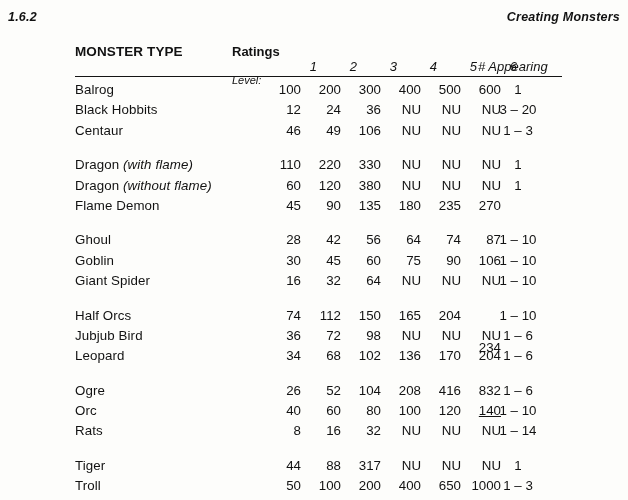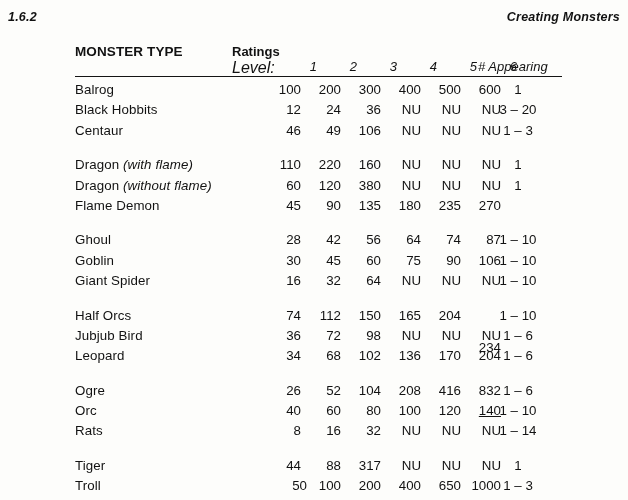--- a/index.html
+++ b/index.html
@@ -71,23 +71,23 @@
     position: absolute;
     left: 157px;
     top: 0;
     font-weight: bold;
     font-size: 13px;
     white-space: nowrap;
   }
   .col-level-label {
     position: absolute;
     left: 157px;
-    top: 15px;
-    font-style: italic;
-    font-size: 16px;
+    top: 30px;
+    font-style: italic;
+    font-size: 11px;
     white-space: nowrap;
   }
   .lvl-head {
     position: absolute;
     top: 15px;
     font-style: italic;
     font-size: 13px;
     text-align: right;
     width: 30px;
     white-space: nowrap;
@@ -211,21 +211,21 @@
         <div class="cell-num" style="left: 314px;">NU</div>
         <div class="cell-num" style="left: 354px;">NU</div>
         <div class="cell-num" style="left: 394px;">NU</div>
         <div class="cell-appearing">1 – 3</div>
       </div>
       <div class="row spacer"></div>
       <div class="row">
         <div class="cell-name">Dragon <span class="qual">(with flame)</span></div>
         <div class="cell-num" style="left: 194px;">110</div>
         <div class="cell-num" style="left: 234px;">220</div>
-        <div class="cell-num" style="left: 274px;">160</div>
+        <div class="cell-num" style="left: 274px;">330</div>
         <div class="cell-num" style="left: 314px;">NU</div>
         <div class="cell-num" style="left: 354px;">NU</div>
         <div class="cell-num" style="left: 394px;">NU</div>
         <div class="cell-appearing">1</div>
       </div>
       <div class="row">
         <div class="cell-name">Dragon <span class="qual">(without flame)</span></div>
         <div class="cell-num" style="left: 194px;">60</div>
         <div class="cell-num" style="left: 234px;">120</div>
         <div class="cell-num" style="left: 274px;">380</div>
@@ -342,21 +342,21 @@
         <div class="cell-num" style="left: 194px;">44</div>
         <div class="cell-num" style="left: 234px;">88</div>
         <div class="cell-num" style="left: 274px;">317</div>
         <div class="cell-num" style="left: 314px;">NU</div>
         <div class="cell-num" style="left: 354px;">NU</div>
         <div class="cell-num" style="left: 394px;">NU</div>
         <div class="cell-appearing">1</div>
       </div>
       <div class="row">
         <div class="cell-name">Troll</div>
-        <div class="cell-num" style="left: 200px;">50</div>
+        <div class="cell-num" style="left: 194px;">50</div>
         <div class="cell-num" style="left: 234px;">100</div>
         <div class="cell-num" style="left: 274px;">200</div>
         <div class="cell-num" style="left: 314px;">400</div>
         <div class="cell-num" style="left: 354px;">650</div>
         <div class="cell-num" style="left: 394px;">1000</div>
         <div class="cell-appearing">1 – 3</div>
       </div>
       <div class="row">
         <div class="cell-name">Unicorn</div>
         <div class="cell-num" style="left: 194px;">40</div>

